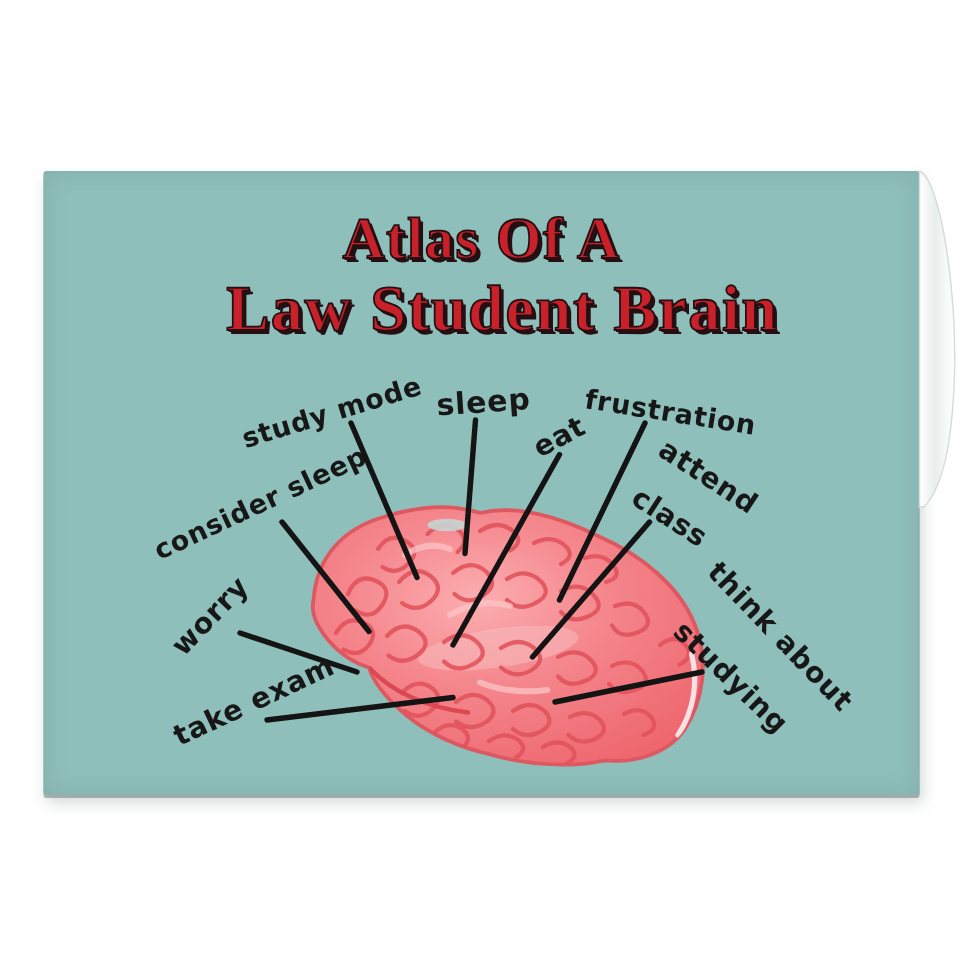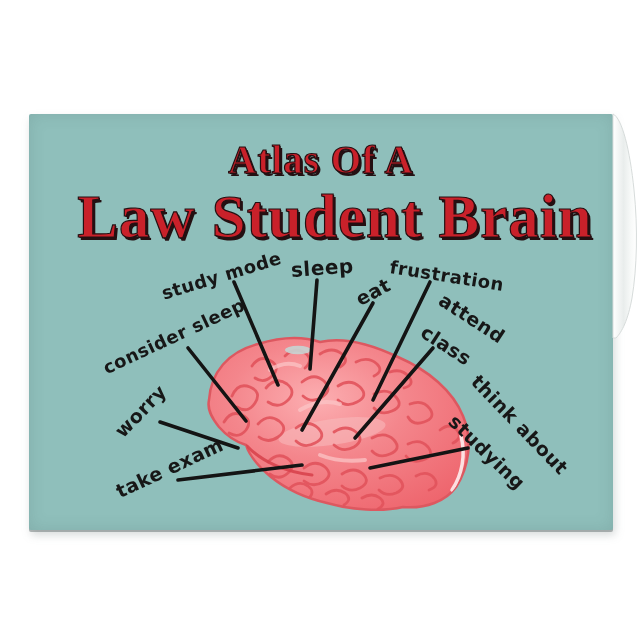--- a/index.html
+++ b/index.html
@@ -19,21 +19,21 @@
   .svg-layer{position:absolute;left:0;top:0;width:644px;height:644px;}
   .title-line{
     position:absolute;width:584px;text-align:center;
     font-family:"Liberation Serif", serif;font-weight:bold;
     color:#c9212a;
     -webkit-text-stroke:1.2px #241012;
     text-shadow:2.5px 2.5px 0 #241012, 1px 1px 0 #241012;
     letter-spacing:1px;white-space:nowrap;
   }
   .title-line.l1{left:29px;top:137px;font-size:39px;}
-  .title-line.l2{left:43px;top:182px;font-size:61px;}
+  .title-line.l2{left:43px;top:182px;font-size:43px;}
   .label{
     position:absolute;color:#171717;font-weight:bold;
     white-space:nowrap;transform-origin:left center;
     font-size:19px;letter-spacing:.5px;
   }
   .lb-consider-sleep{left:104px;top:358px;font-size:18px;transform:rotate(-25deg);}
   .lb-study-mode   {left:162px;top:283px;font-size:18px;transform:rotate(-17deg);}
   .lb-sleep        {left:291px;top:258px;font-size:20px;transform:rotate(-4deg);}
   .lb-eat          {left:357px;top:289px;transform:rotate(-28deg);}
   .lb-frustration  {left:390px;top:256px;font-size:18px;transform:rotate(9deg);}

